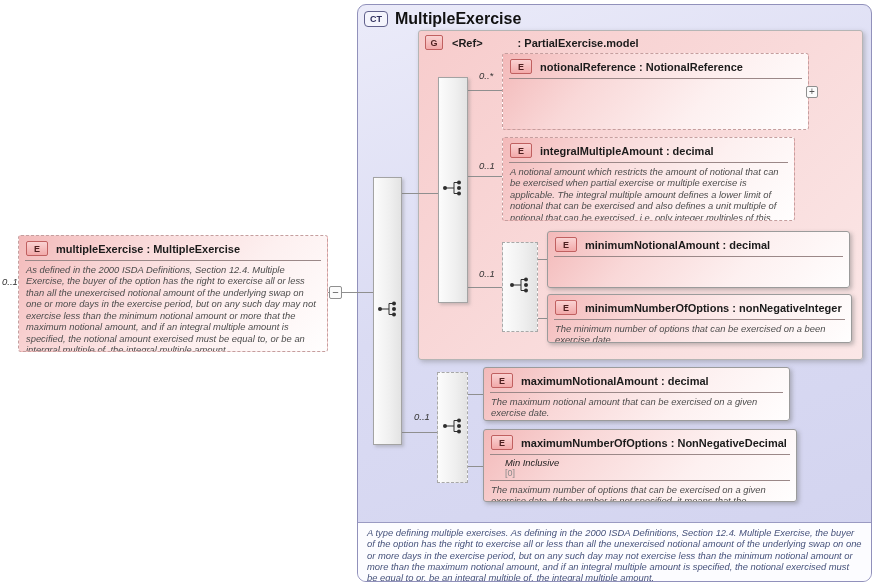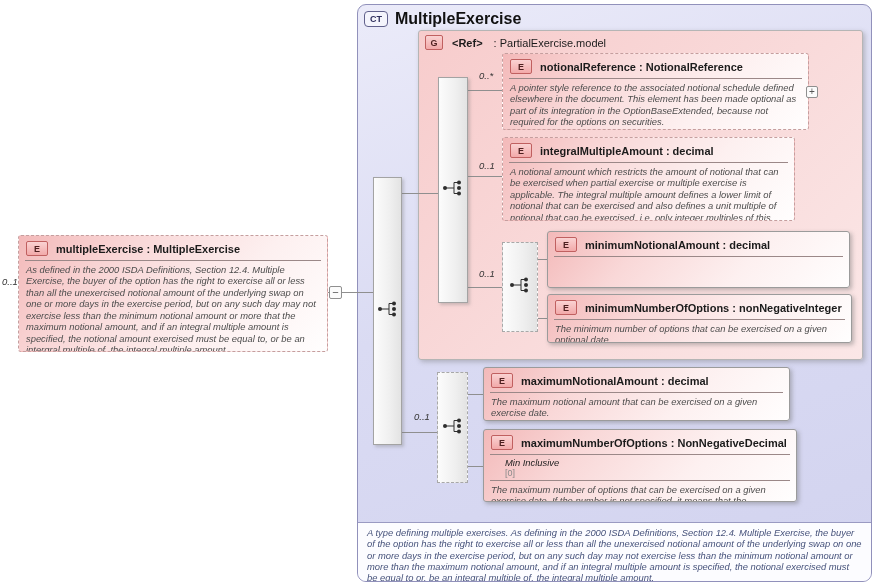--- a/index.html
+++ b/index.html
@@ -21,21 +21,21 @@
 
   
   .group-box{position:absolute;left:418px;top:30px;width:445px;height:330px;box-sizing:border-box;
              background:linear-gradient(135deg,#f7cccc 0%,#f9dbdb 55%,#fbe7e7 100%);
              border:1px solid #b5b5b5;border-radius:3px;box-shadow:2px 2px 5px rgba(110,110,110,.4);}
   .group-header{display:flex;align-items:center;padding:4px 6px;}
   .g-badge{display:inline-flex;align-items:center;justify-content:center;width:16px;height:13px;
            background:linear-gradient(#fad2d2,#f2a9a9);border:1px solid #c06060;border-radius:2px;
            font-size:9px;font-weight:bold;color:#4d1f1f;}
   .group-ref{font-weight:bold;font-size:11px;color:#1b1b1b;margin-left:9px;}
-  .group-type{font-weight:normal;font-size:11px;color:#1b1b1b;margin-left:11px;}
+  .group-type{font-weight:bold;font-size:11px;color:#1b1b1b;margin-left:35px;}
 
   
   .el-box{position:absolute;box-sizing:border-box;border-radius:3px;overflow:hidden;
           background:linear-gradient(130deg,#f3b9b9 0%,#f9d8d8 30%,#fdf0f0 65%,#fffefe 100%);}
   .el-dashed{border:1px dashed #c59e9e;}
   .el-solid{border:1px solid #9b9b9b;box-shadow:2px 2px 4px rgba(110,110,110,.45);}
   .el-header{display:flex;align-items:center;gap:8px;padding:5px 7px 4px;}
   .e-badge{display:inline-flex;align-items:center;justify-content:center;width:20px;height:13px;flex:0 0 20px;
            background:linear-gradient(#fad2d2,#f2a9a9);border:1px solid #c06060;border-radius:2px;
            font-size:9px;font-weight:bold;color:#4d1f1f;}
@@ -156,21 +156,20 @@
     <div class="el-ann">As defined in the 2000 ISDA Definitions, Section 12.4. Multiple Exercise, the buyer of the option has the right to exercise all or less than all the unexercised notional amount of the underlying swap on one or more days in the exercise period, but on any such day may not exercise less than the minimum notional amount or more that the maximum notional amount, and if an integral multiple amount is specified, the notional amount exercised must be equal to, or be an intergral multiple of, the integral multiple amount.</div>
   </div>
   <div class="card" style="left:2px;top:276px;">0..1</div>
 
   <div class="el-box el-dashed" style="left:502px;top:53px;width:307px;height:77px;">
     <div class="el-header">
       <span class="e-badge">E</span>
       <span class="el-title">notionalReference : NotionalReference</span>
     </div>
     <div class="sep"></div>
-    <div class="el-ann">A pointer style reference to the associated notional schedule defined elsewhere in the document. This element has been made optional as part of its integration in the OptionBaseExtended, because not required for the options on securities.</div>
   </div>
   <div class="card" style="left:479px;top:70px;">0..*</div>
   <div class="toggle" style="left:806px;top:86px;width:12px;height:12px;font-size:10px;">+</div>
 
   <div class="el-box el-dashed" style="left:502px;top:137px;width:293px;height:84px;">
     <div class="el-header">
       <span class="e-badge">E</span>
       <span class="el-title">integralMultipleAmount : decimal</span>
     </div>
     <div class="sep"></div>
@@ -187,21 +186,21 @@
     </div>
     <div class="sep"></div>
   </div>
 
   <div class="el-box el-solid" style="left:547px;top:294px;width:305px;height:49px;">
     <div class="el-header">
       <span class="e-badge">E</span>
       <span class="el-title">minimumNumberOfOptions : nonNegativeInteger</span>
     </div>
     <div class="sep"></div>
-    <div class="el-ann">The minimum number of options that can be exercised on a given optional date.</div>
+    <div class="el-ann">The minimum number of options that can be exercised on a been exercise date.</div>
   </div>
 
   <div class="card" style="left:414px;top:411px;">0..1</div>
 
   <div class="el-box el-solid" style="left:483px;top:367px;width:307px;height:54px;">
     <div class="el-header">
       <span class="e-badge">E</span>
       <span class="el-title">maximumNotionalAmount : decimal</span>
     </div>
     <div class="sep"></div>

